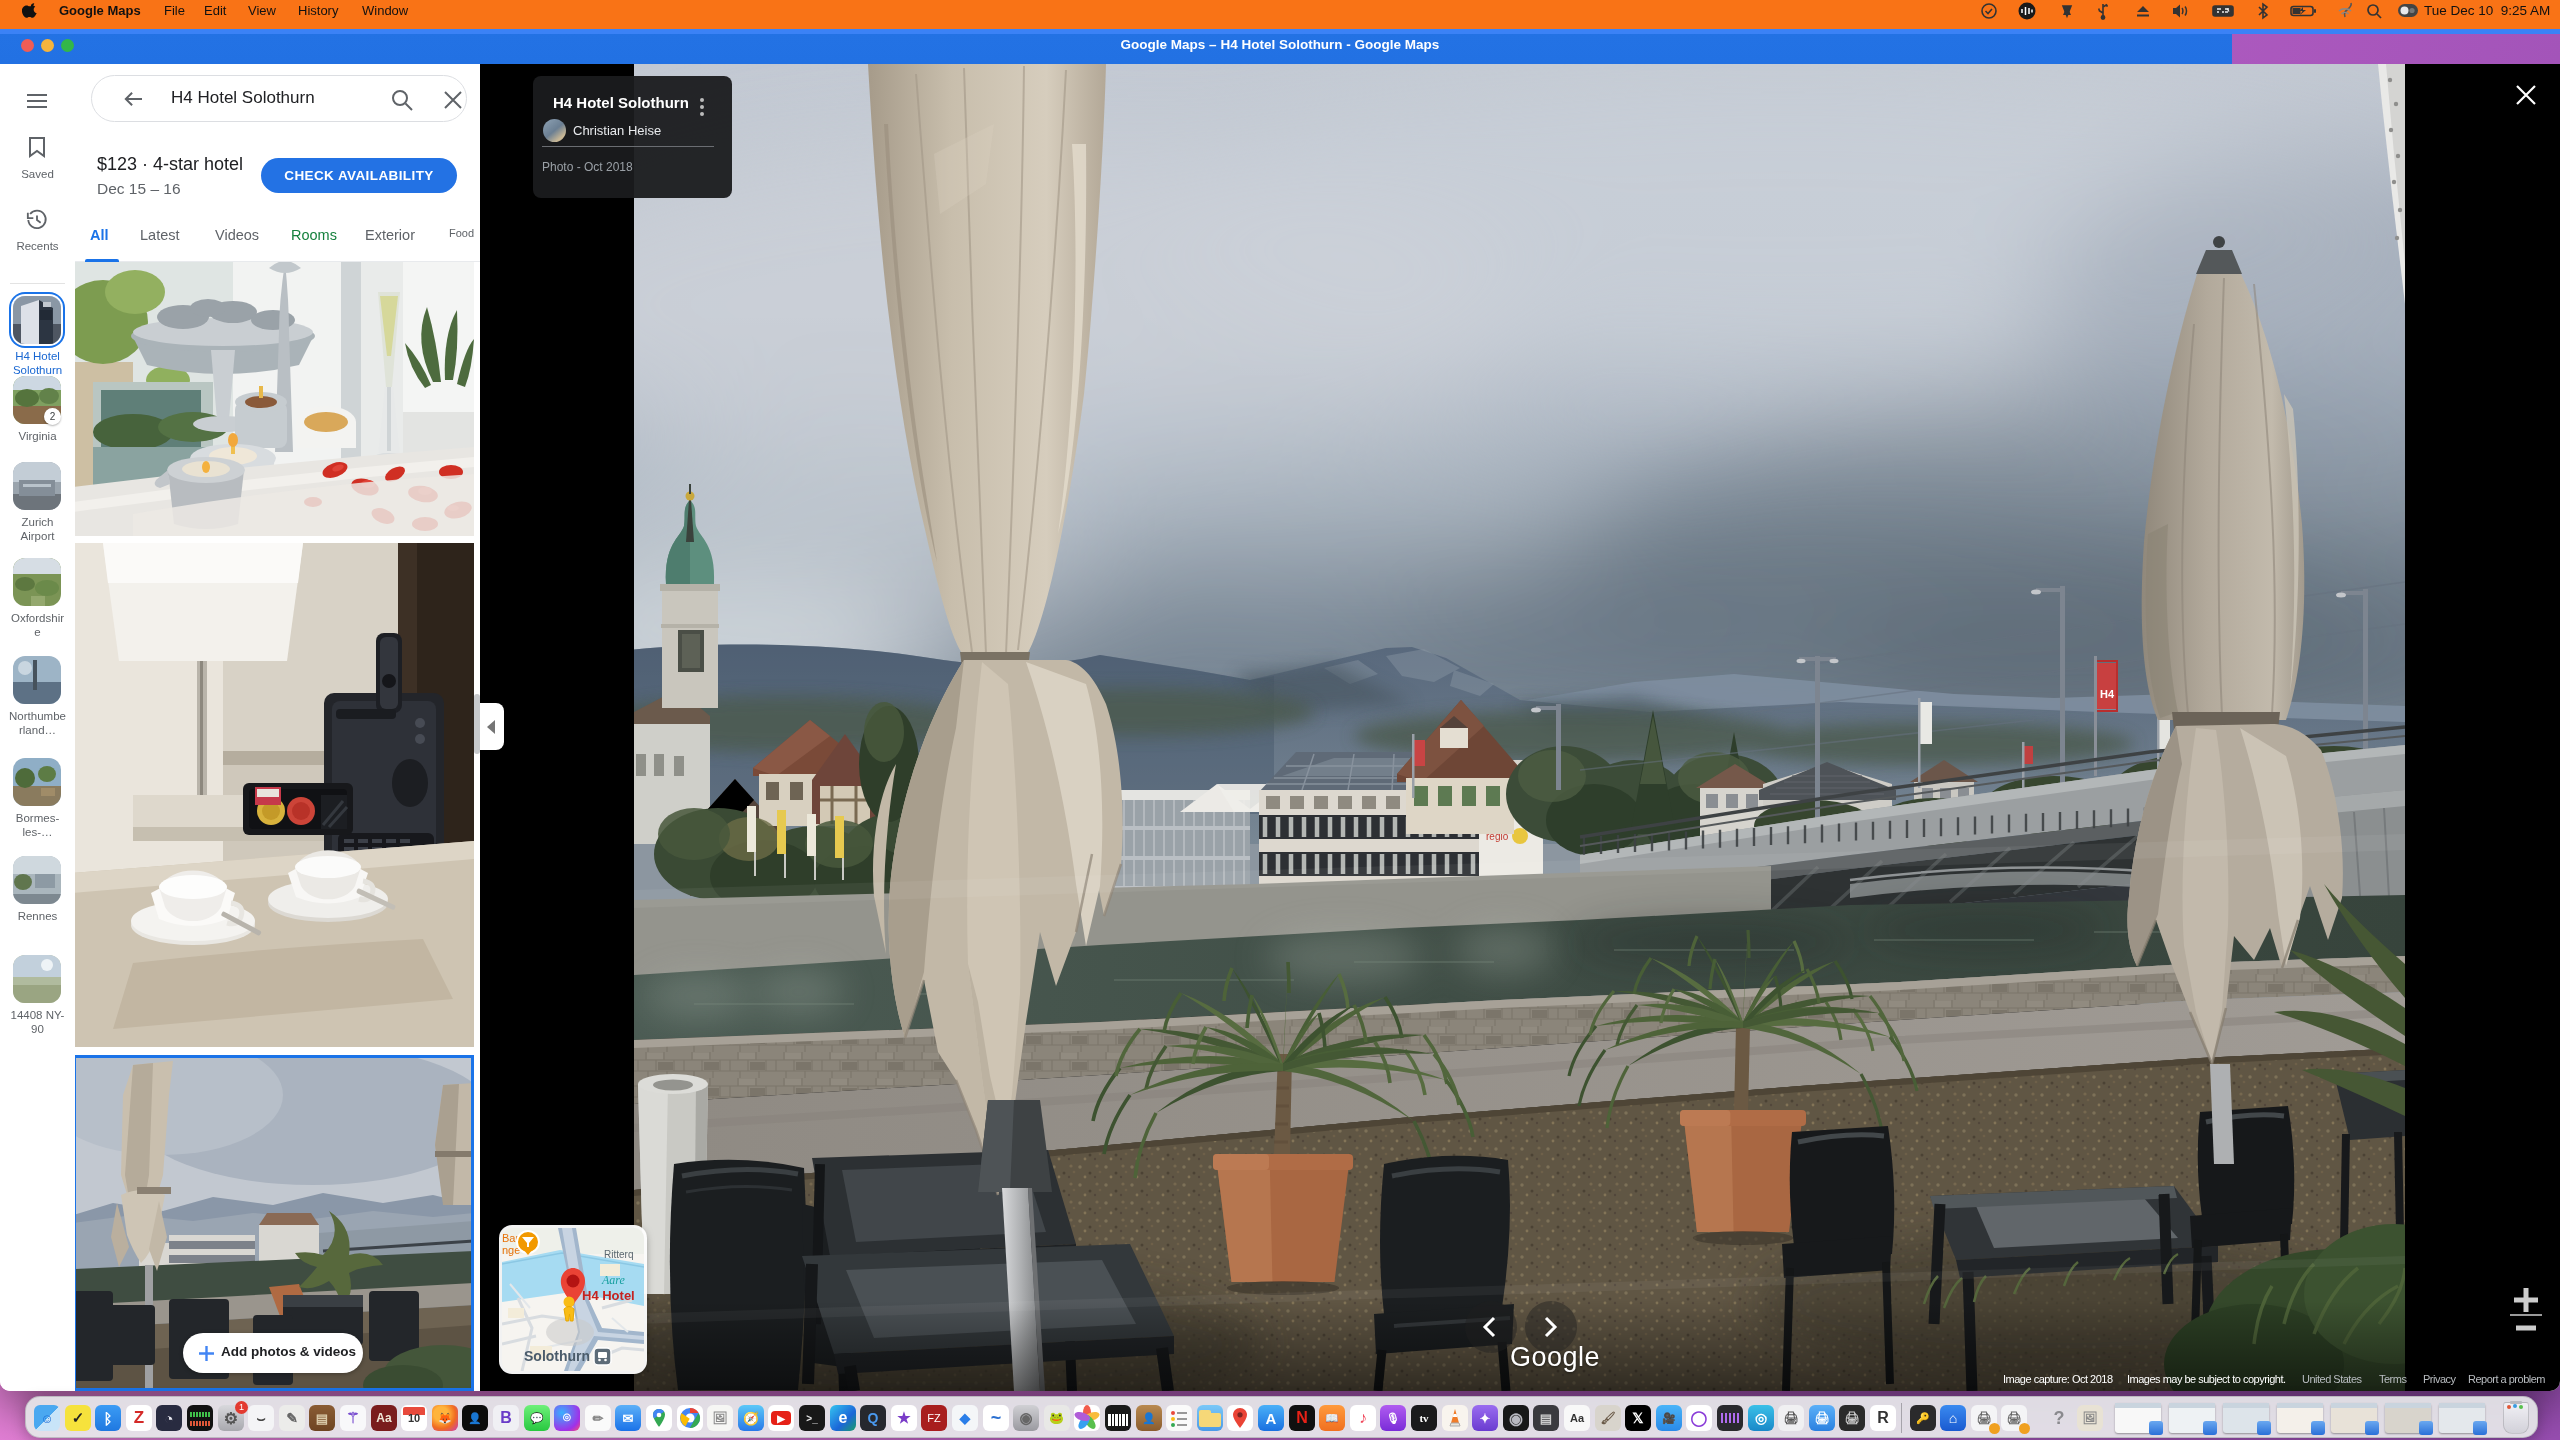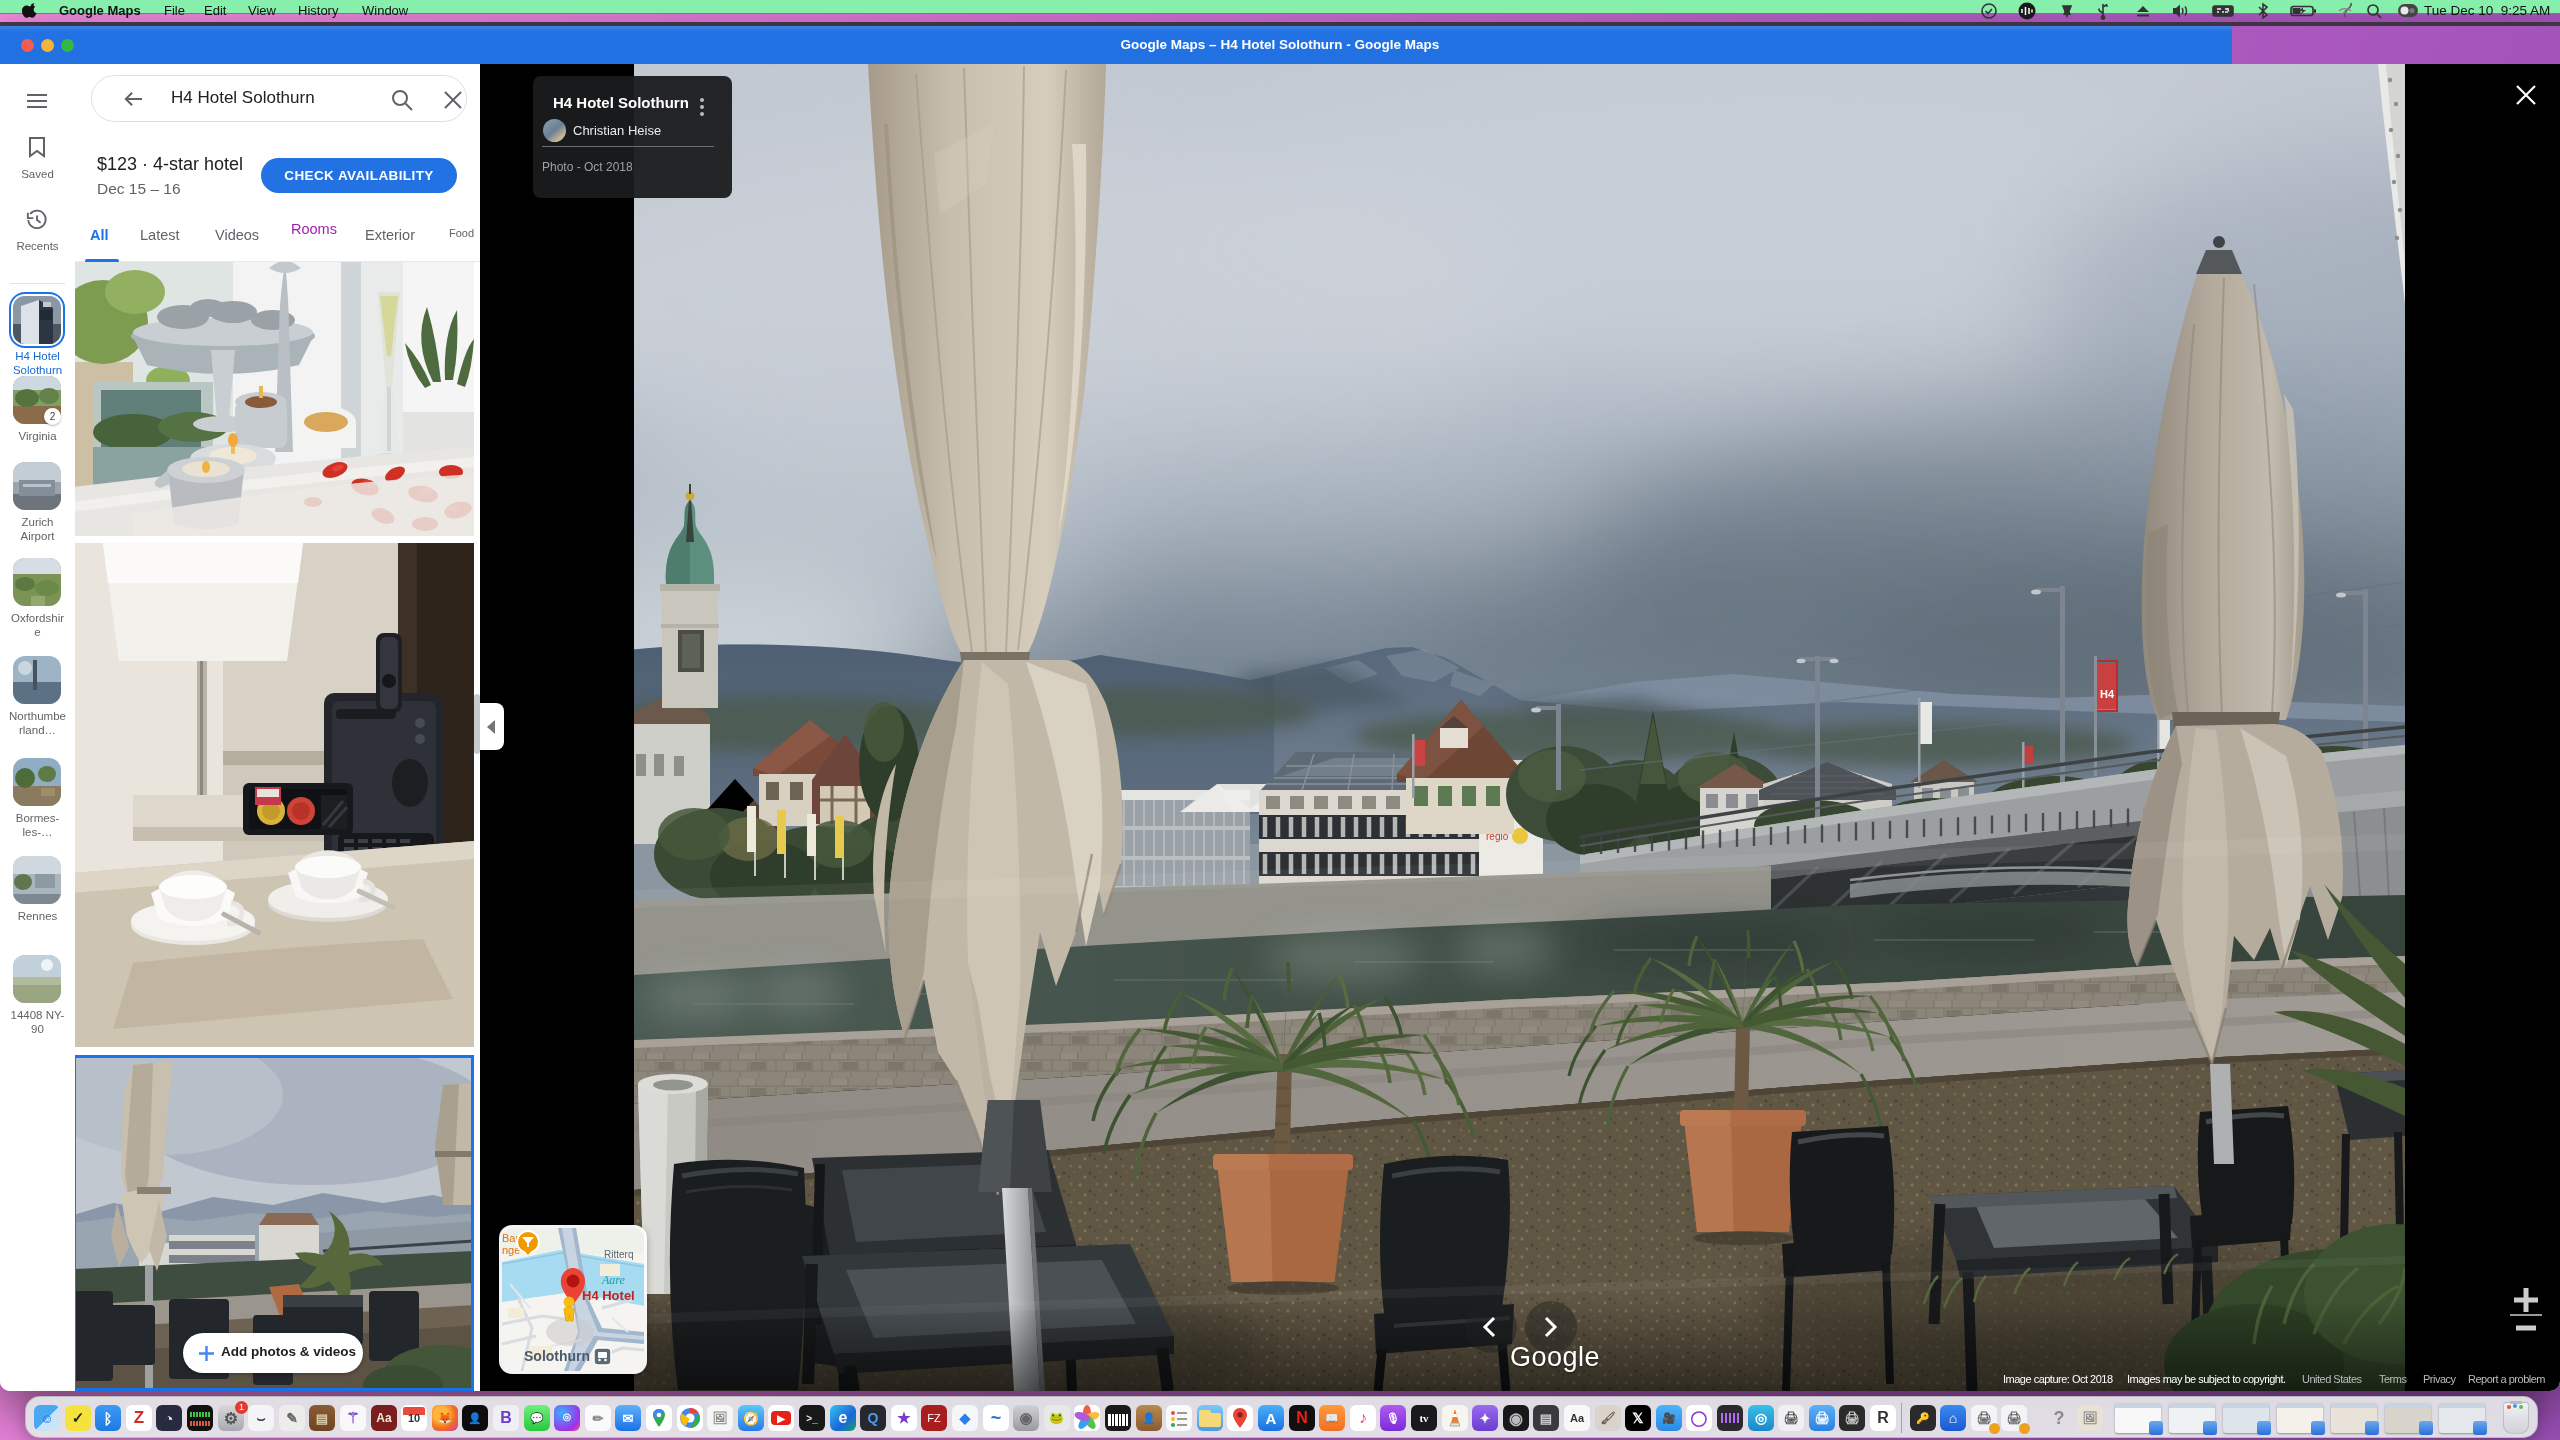--- a/index.html
+++ b/index.html
@@ -1,20 +1,20 @@
 <!DOCTYPE html>
 <html><head><meta charset="utf-8">
 <style>
 *{margin:0;padding:0;box-sizing:border-box}
 html,body{width:2560px;height:1440px;overflow:hidden}
 body{font-family:"Liberation Sans",sans-serif;background:linear-gradient(105deg,#ef8adc 0%,#d874d2 30%,#b75fc4 60%,#9a4fb4 100%);position:relative}
 .abs{position:absolute}
 </style></head><body>
 
-<div class="abs" style="left:0;top:0;width:2560px;height:14px;background:#86efac;border-bottom:1px solid #3b82f6;z-index:50">
+<div class="abs" style="left:0;top:0;width:2560px;height:34px;background:#f97316;border-bottom:5px solid #3b82f6;z-index:50">
  <svg class="abs" style="left:22px;top:3px" width="16" height="16" viewBox="0 0 16 16">
       <path d="M11.3 1.2c-.1 1-.5 1.9-1.2 2.5-.6.6-1.5 1.1-2.4 1-.1-.9.4-1.9 1-2.5.7-.7 1.8-1.1 2.6-1zM13.9 11.7c-.4 1-.6 1.4-1.2 2.2-.8 1.2-1.9 2.6-3.2 2.6-1.2 0-1.6-.8-3.2-.8-1.6 0-2 .8-3.2.8-1.4 0-2.4-1.3-3.2-2.4C-2.2 10.9-2.4 7 .1 4.9c.9-.8 2.1-1.3 3.2-1.3 1.3 0 2.1.8 3.1.8 1 0 1.6-.8 3.1-.8 1 0 2.1.5 2.9 1.4-2.5 1.4-2.1 5 .5 6.7z" transform="translate(1.5,-1) scale(0.95)" fill="#111"></path>
     </svg>
  <span class="abs" style="left:59px;top:3px;font-size:13px;font-weight:bold;color:#111">Google Maps</span>
  <span class="abs" style="left:164px;top:3px;font-size:13px;color:#111">File</span>
  <span class="abs" style="left:204px;top:3px;font-size:13px;color:#111">Edit</span>
  <span class="abs" style="left:248px;top:3px;font-size:13px;color:#111">View</span>
  <span class="abs" style="left:298px;top:3px;font-size:13px;color:#111">History</span>
  <span class="abs" style="left:362px;top:3px;font-size:13px;color:#111">Window</span>
 
@@ -175,21 +175,21 @@
             <path d="M2 2l16 16M18 2L2 18"></path>
           </svg>
 </div>
 <span class="abs" style="left:22px;top:90px;font-size:18px;color:#202124">$123 · 4-star hotel</span>
 <span class="abs" style="left:22px;top:116px;font-size:15.5px;color:#5f6368">Dec 15 – 16</span>
 <div class="abs" style="left:186px;top:94px;width:196px;height:35px;border-radius:18px;background:#2372e4;color:#fff;text-align:center;line-height:35px;font-size:13.5px;font-weight:bold;letter-spacing:.4px">CHECK AVAILABILITY</div>
 <div class="abs" style="left:0;top:149px;width:405px;height:49px;border-bottom:1px solid #e8eaed">
 <span class="abs" style="left:15px;top:14px;font-size:14.5px;font-weight:bold;color:#1a73e8">All</span>
 <span class="abs" style="left:65px;top:14px;font-size:14.5px;color:#5f6368">Latest</span>
 <span class="abs" style="left:140px;top:14px;font-size:14.5px;color:#5f6368">Videos</span>
-<span class="abs" style="left:216px;top:8px;font-size:14.5px;color:#a21caf">Rooms</span>
+<span class="abs" style="left:216px;top:14px;font-size:14.5px;color:#15803d">Rooms</span>
 <span class="abs" style="left:290px;top:14px;font-size:14.5px;color:#5f6368">Exterior</span>
 <span class="abs" style="left:374px;top:14px;font-size:11px;color:#5f6368">Food</span>
 <div class="abs" style="left:10px;top:46px;width:34px;height:3px;background:#1a73e8;border-radius:2px 2px 0 0"></div>
 </div>
 <div class="abs" style="left:-2px;top:198px;width:401px;height:274px;overflow:hidden"><svg width="401" height="274" viewBox="0 0 401 274">
 <rect width="401" height="274" fill="#e9ebea"></rect>
 <rect x="0" y="0" width="180" height="274" fill="#dfe5e3"></rect>
 <rect x="160" y="0" width="110" height="274" fill="#f2f3f2"></rect>
 <rect x="268" y="0" width="20" height="274" fill="#cfd4d6"></rect>
 <rect x="330" y="0" width="71" height="150" fill="#f4f5f4"></rect>

